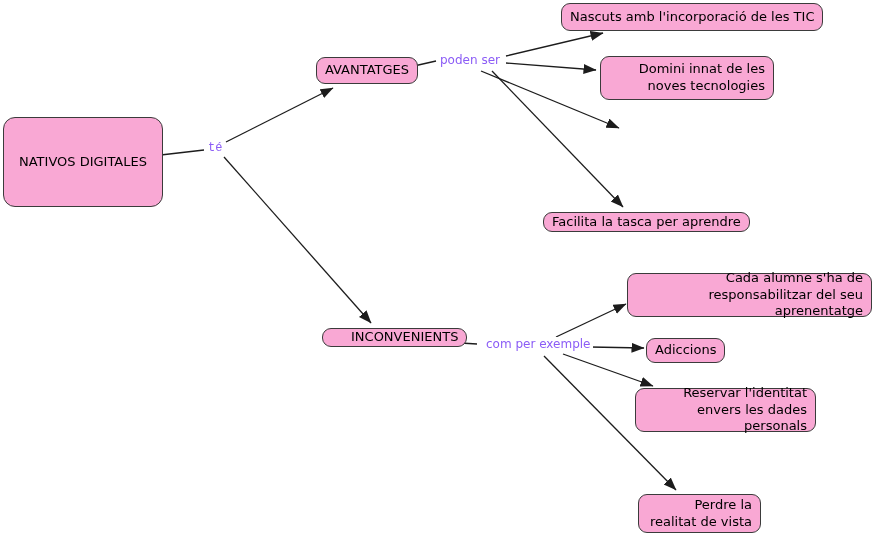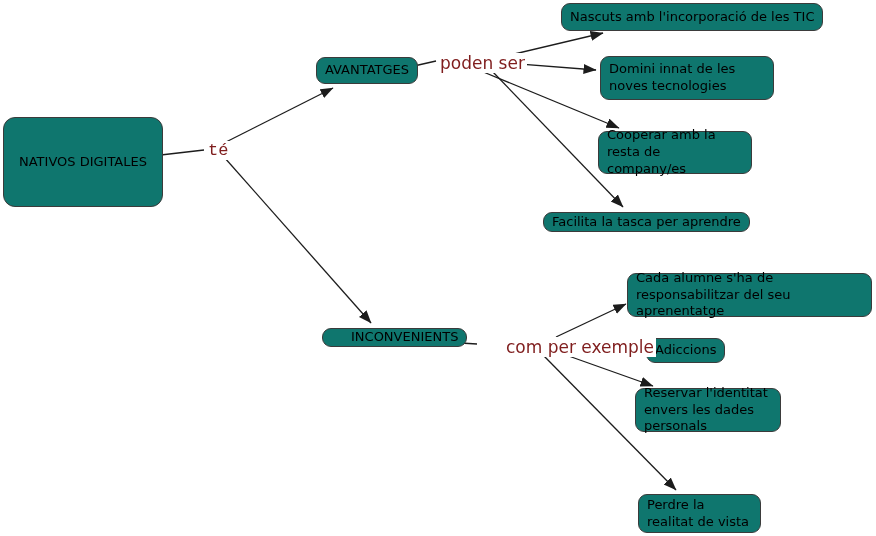--- a/index.html
+++ b/index.html
@@ -13,37 +13,37 @@
   }
   .edges {
     position: absolute;
     left: 0; top: 0;
     width: 876px; height: 536px;
     pointer-events: none;
   }
   .node {
     position: absolute;
     box-sizing: border-box;
-    background: #0f766e;
+    background: #f9a8d4;
     border: 1px solid #3b3b3b;
     border-radius: 9px;
     color: #000000;
     font-size: 13px;
     line-height: 1.3;
     display: flex;
     align-items: center;
     justify-content: center;
-    text-align: left;
+    text-align: right;
     padding: 2px 8px;
   }
   .nowrap { white-space: nowrap; }
   .link-label {
     position: absolute;
-    color: #7f1d1d;
-    font-size: 17px;
+    color: #8b5cf6;
+    font-size: 12px;
     white-space: nowrap;
     background: #ffffff;
     padding: 0 2px;
   }
 </style>
 </head>
 <body>
 
 <div class="canvas">
 
@@ -71,33 +71,32 @@
   </svg>
 
   <div class="node" style="left:3px; top:117px; width:160px; height:90px; border-radius:12px;">NATIVOS DIGITALES</div>
 
   <div class="node nowrap" style="left:316px; top:57px; height:27px;">AVANTATGES</div>
 
   <div class="node nowrap" style="left:561px; top:3px; height:28px;">Nascuts amb l'incorporació de les TIC</div>
 
   <div class="node" style="left:600px; top:56px; width:174px; height:44px;">Domini innat de les noves tecnologies</div>
 
-  <div class="node" style="left:598px; top:131px; width:154px; height:43px;">Cooperar amb la resta de company/es</div>
 
   <div class="node nowrap" style="left:543px; top:212px; height:20px;">Facilita la tasca per aprendre</div>
 
   <div class="node nowrap" style="left:322px; top:328px; height:19px;padding-left:28px;">INCONVENIENTS</div>
 
   <div class="node" style="left:627px; top:273px; width:245px; height:44px;">Cada alumne s'ha de responsabilitzar del seu aprenentatge</div>
 
   <div class="node nowrap" style="left:646px; top:338px; height:25px;">Adiccions</div>
 
-  <div class="node" style="left:635px; top:388px; width:146px; height:44px;">Reservar l'identitat envers les dades personals</div>
+  <div class="node" style="left:635px; top:388px; width:181px; height:44px;">Reservar l'identitat envers les dades personals</div>
 
   <div class="node" style="left:638px; top:494px; width:123px; height:39px;">Perdre la realitat de vista</div>
 
   <div class="link-label" style="left:206px; top:141px;font-family:Liberation Mono, monospace;">té</div>
 
   <div class="link-label" style="left:438px; top:53px;">poden ser</div>
 
-  <div class="link-label" style="left:504px; top:337px;">com per exemple</div>
+  <div class="link-label" style="left:484px; top:337px;">com per exemple</div>
 
 </div>
 
 </body></html>

